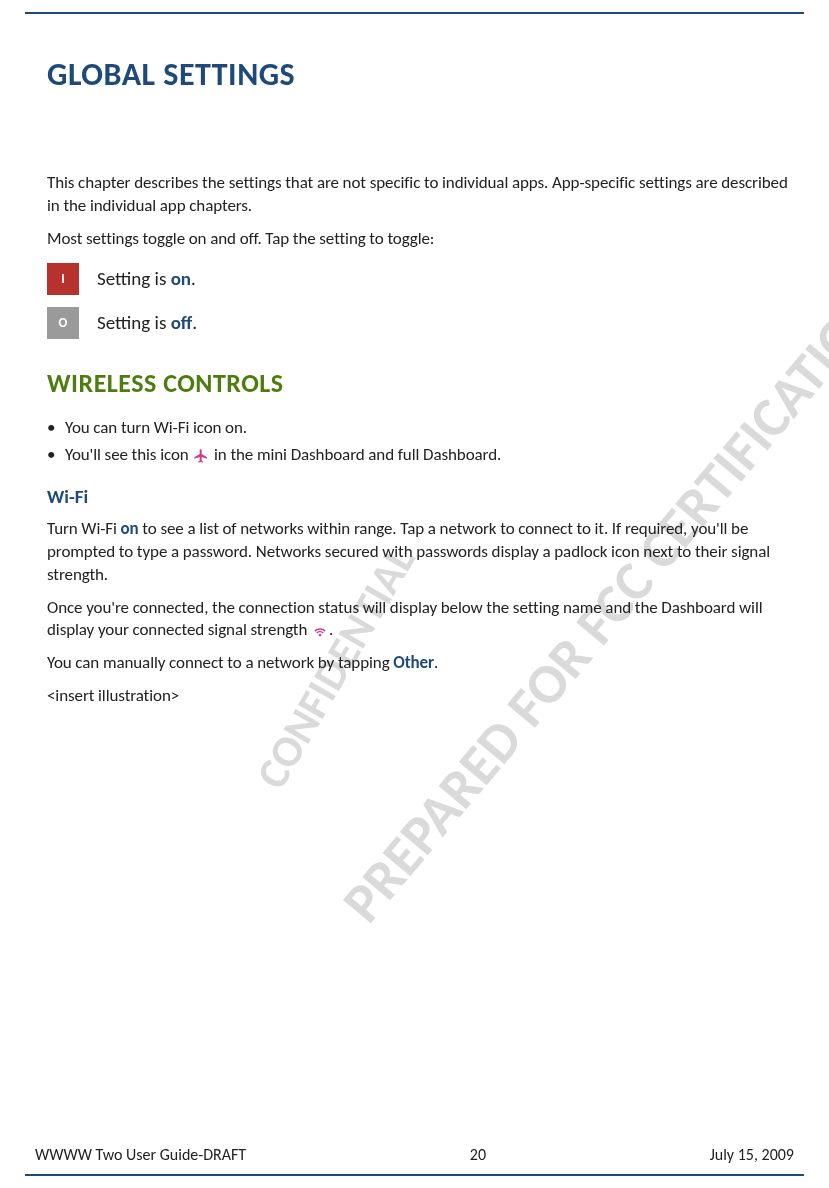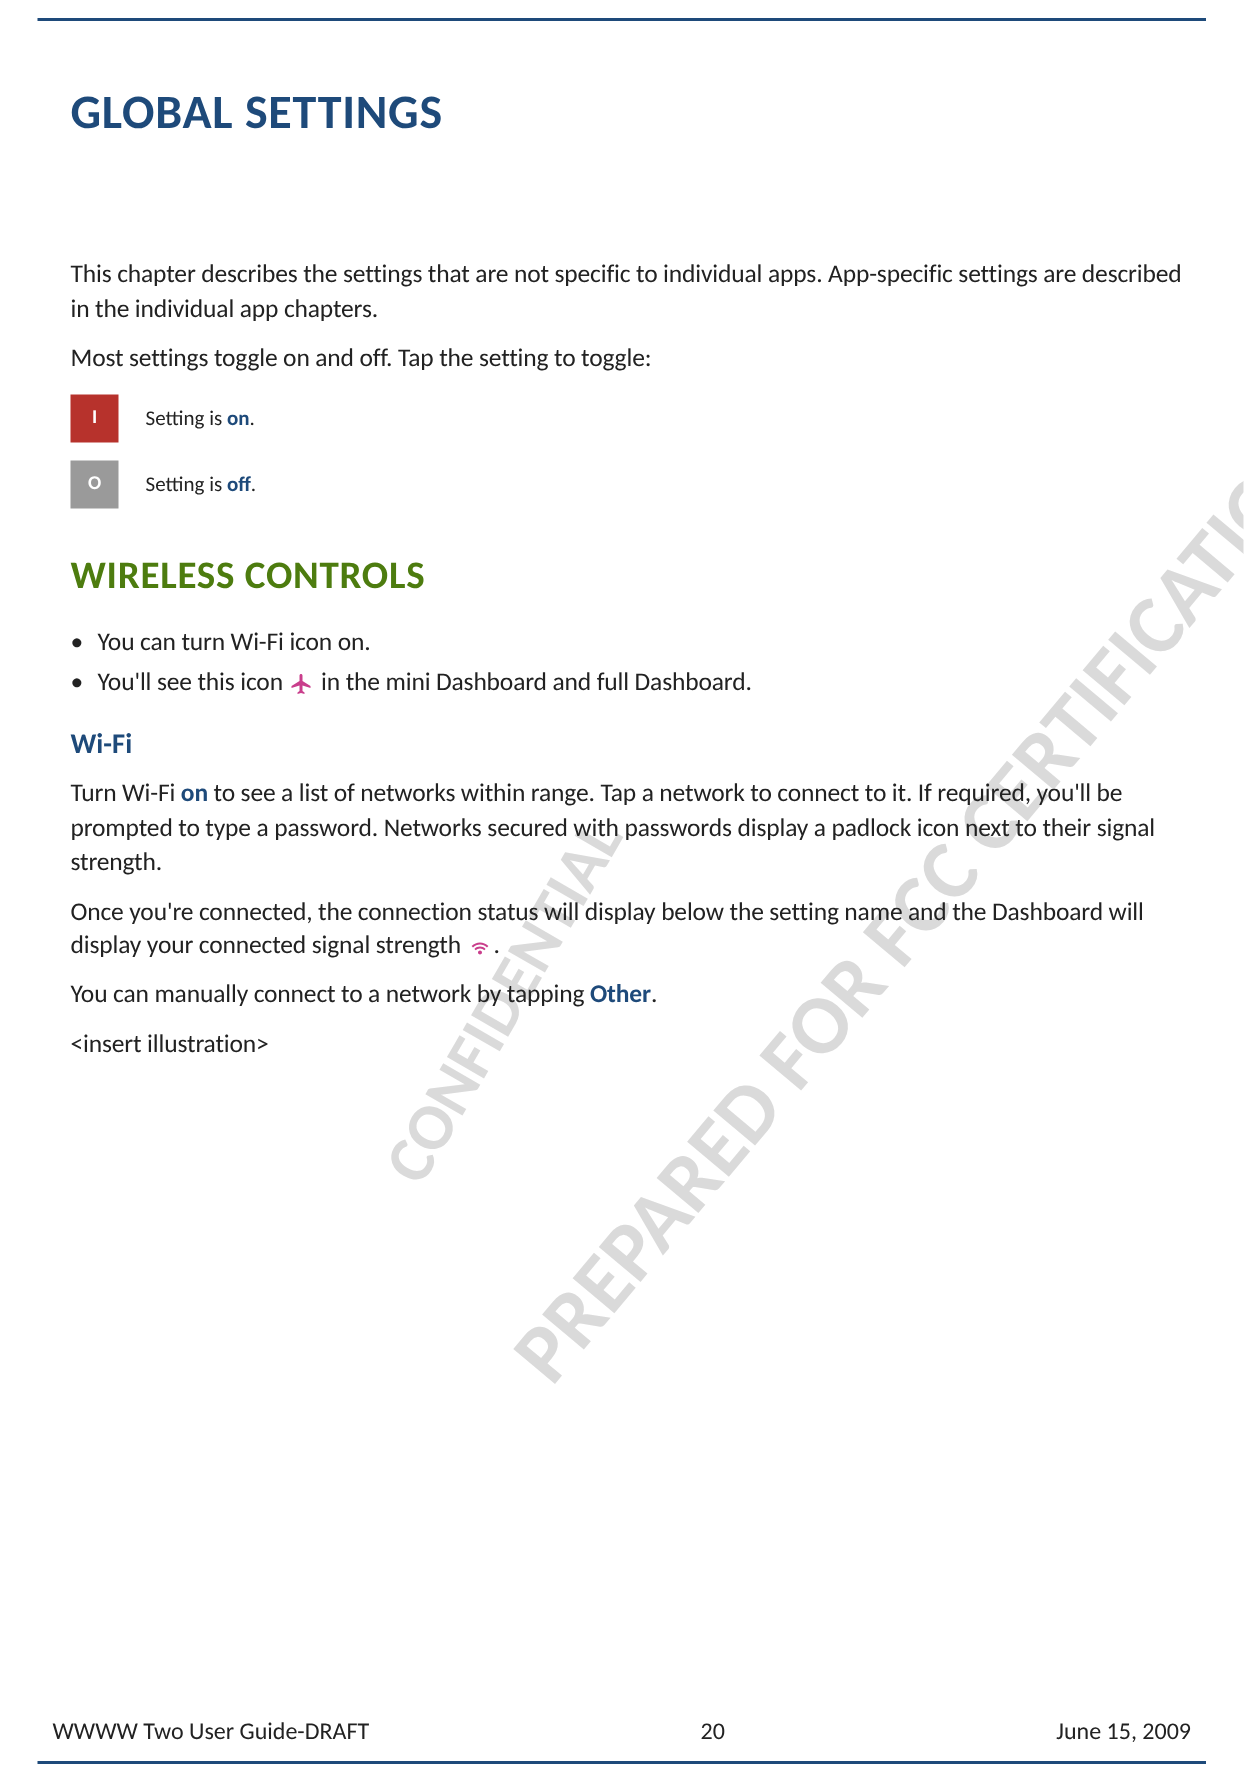--- a/index.html
+++ b/index.html
@@ -84,21 +84,21 @@
       font-weight: bold;
       margin-right: 18px;
     }
     .toggle-on {
       background: #b7322c;
     }
     .toggle-off {
       background: #9a9a9a;
     }
     .toggle-label {
-      font-size: 14px;
+      font-size: 19px;
       color: #222;
     }
     .bold-blue {
       color: #1e4a7a;
       font-weight: bold;
     }
     ul {
       list-style: none;
       margin-top: 6px;
       margin-bottom: 10px;
@@ -212,16 +212,16 @@
   <p>
     <span>You can manually connect to a network by tapping </span><span class="bold-blue">Other</span><span>.</span>
   </p>
 
   <p>&lt;insert illustration&gt;</p>
 </div>
 
 <div class="footer">
   <span>WWWW Two User Guide-DRAFT</span>
   <span>20</span>
-  <span>June 15, 2009</span>
+  <span>July 15, 2009</span>
 </div>
 
 <div class="page-border-bottom"></div>
 
 </body></html>

